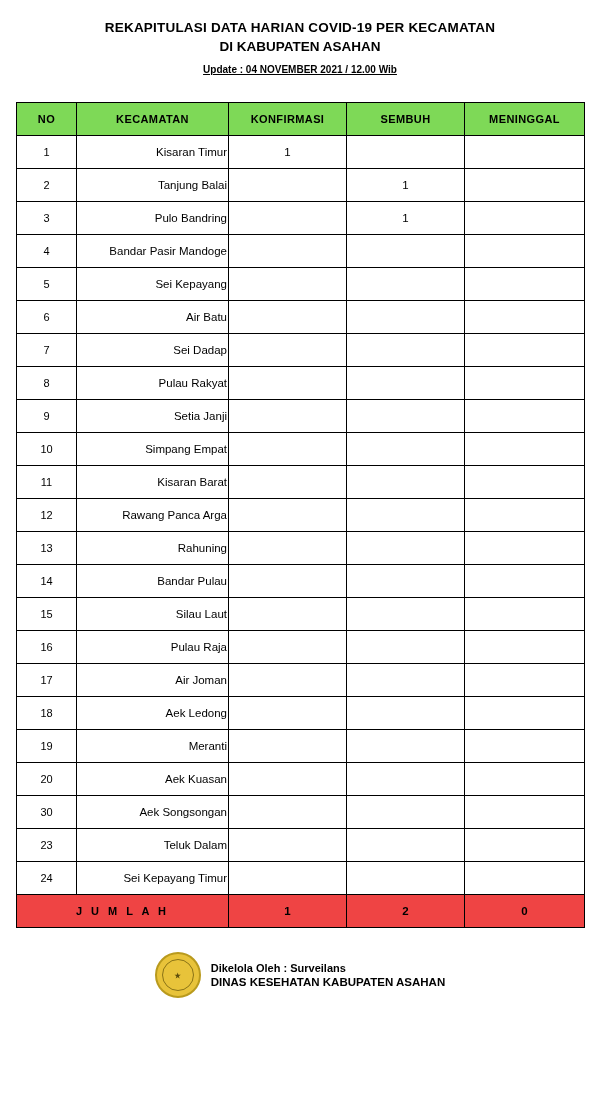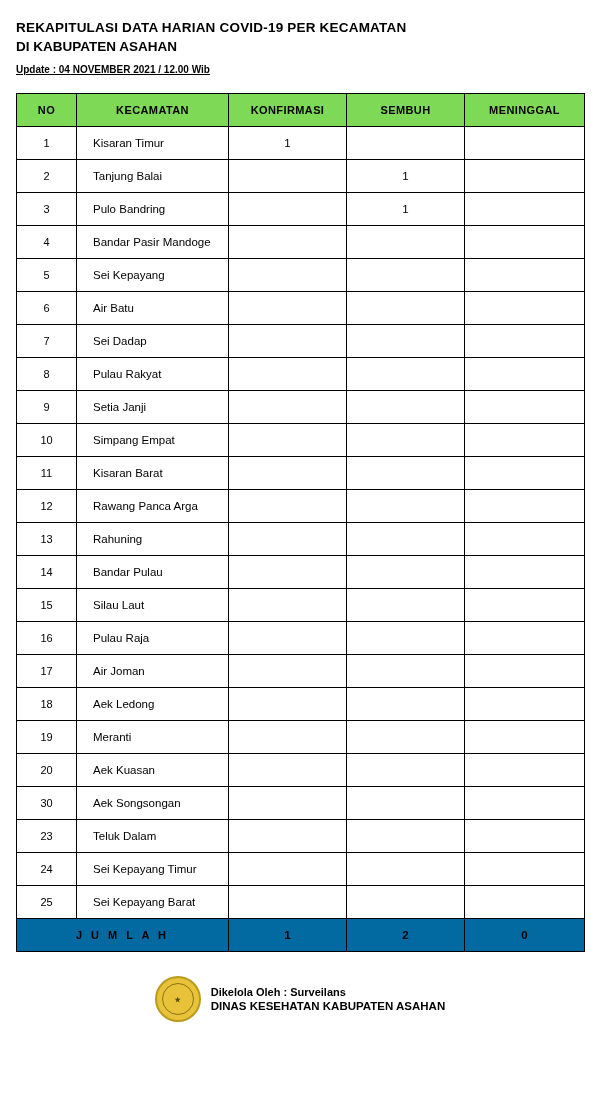--- a/index.html
+++ b/index.html
@@ -17,22 +17,22 @@
   }
   .page {
     width: 600px;
     height: 1099px;
     box-sizing: border-box;
     padding: 18px 16px 8px 16px;
     display: flex;
     flex-direction: column;
   }
   .header {
-    text-align: left;
-    margin-bottom: 3px;
+    text-align: center;
+    margin-bottom: 12px;
   }
   .title-line {
     font-size: 13.5px;
     font-weight: bold;
     letter-spacing: 0.2px;
     line-height: 19px;
   }
   .title-line2 {
     font-size: 13.5px;
     font-weight: bold;
@@ -69,30 +69,30 @@
   col.c-kec { width: 152px; }
   col.c-konf { width: 118px; }
   col.c-semb { width: 118px; }
   col.c-ming { width: 120px; }
 
   td.no {
     text-align: center;
     font-size: 11px;
   }
   td.kec {
-    text-align: left;
+    text-align: right;
     font-size: 11.5px;
     padding-left: 16px;
   }
   td.val {
     text-align: center;
     font-size: 11.5px;
   }
   tfoot td {
-    background: #0369a1;
+    background: #ef4444;
     font-weight: bold;
     font-size: 11.5px;
     text-align: center;
     height: 30px;
   }
   tfoot td.sumlabel {
     letter-spacing: 3px;
     font-size: 11px;
   }
   .footer {
@@ -319,27 +319,20 @@
           <td class="val"></td>
           <td class="val"></td>
         </tr>
       <tr>
           <td class="no">24</td>
           <td class="kec">Sei Kepayang Timur</td>
           <td class="val"></td>
           <td class="val"></td>
           <td class="val"></td>
         </tr>
-      <tr>
-          <td class="no">25</td>
-          <td class="kec">Sei Kepayang Barat</td>
-          <td class="val"></td>
-          <td class="val"></td>
-          <td class="val"></td>
-        </tr>
     </tbody>
     <tfoot>
       <tr>
         <td class="sumlabel" colspan="2">J U M L A H</td>
         <td>1</td>
         <td>2</td>
         <td>0</td>
       </tr>
     </tfoot>
   </table>

